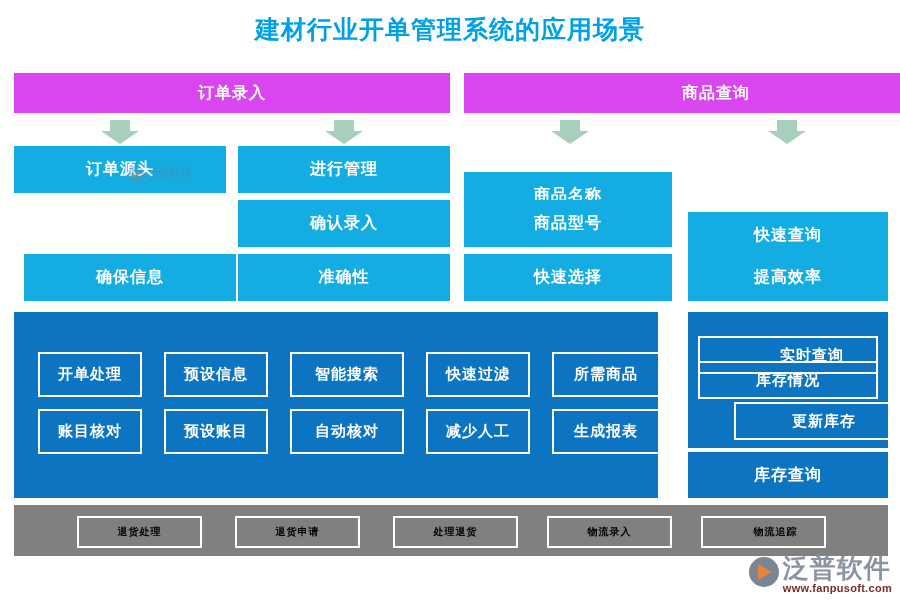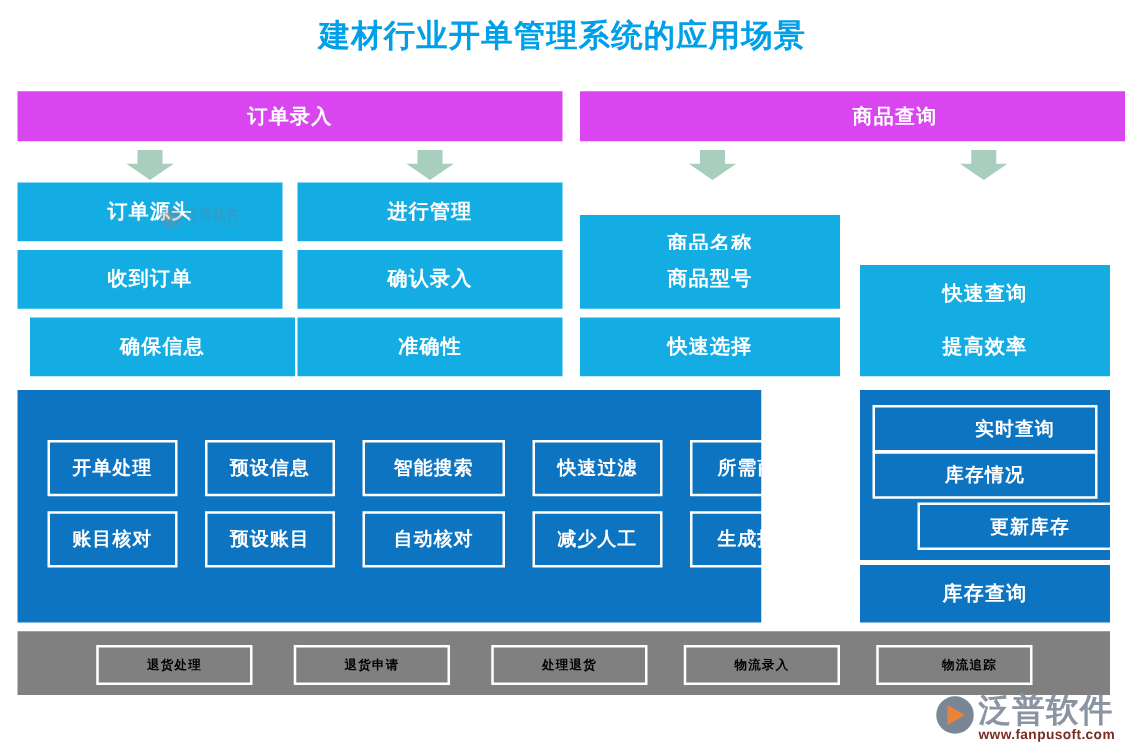--- a/index.html
+++ b/index.html
@@ -78,21 +78,21 @@
     display: flex;
     align-items: center;
     justify-content: center;
     letter-spacing: 1px;
   }
 
   
   #mid-panel {
     position: absolute;
     left: 14px; top: 312px;
-    width: 595px; height: 186px;
+    width: 644px; height: 186px;
     background: #0c74c0;
   }
   .mid-cell {
     position: absolute;
     height: 45px;
     border: 2px solid #ffffff;
     color: #ffffff;
     font-size: 15px;
     font-weight: bold;
     display: flex;
@@ -248,21 +248,20 @@
   <div class="arrow" style="left:551px">
     <span class="shaft"></span>
       <span class="head"></span>
   </div>
   <div class="arrow" style="left:768px">
     <span class="shaft"></span>
       <span class="head"></span>
   </div>
 
   <div class="cyan-cell" style="left:14px;  top:146px; width:212px;">订单源头</div>
-  <div class="cyan-cell" style="left:14px;  top:200px; width:212px;">收到订单</div>
   <div class="cyan-cell" style="left:24px;  top:254px; width:212px;">确保信息</div>
 
   <div class="cyan-cell" style="left:238px; top:146px; width:212px;">进行管理</div>
   <div class="cyan-cell" style="left:238px; top:200px; width:212px;">确认录入</div>
   <div class="cyan-cell" style="left:238px; top:254px; width:212px;">准确性</div>
 
   <div class="cyan-cell" style="left:464px; top:146px; width:208px;margin-top:26px;">商品名称</div>
   <div class="cyan-cell" style="left:464px; top:200px; width:208px;">商品型号</div>
   <div class="cyan-cell" style="left:464px; top:254px; width:208px;">快速选择</div>
 
@@ -278,21 +277,21 @@
     <div class="mid-cell" style="left:538px; top:40px; width:108px;">所需商品</div>
 
     <div class="mid-cell" style="left:24px;  top:97px; width:104px;">账目核对</div>
     <div class="mid-cell" style="left:150px; top:97px; width:104px;">预设账目</div>
     <div class="mid-cell" style="left:276px; top:97px; width:114px;">自动核对</div>
     <div class="mid-cell" style="left:412px; top:97px; width:104px;">减少人工</div>
     <div class="mid-cell" style="left:538px; top:97px; width:108px;">生成报表</div>
   </div>
 
   <div id="inv-panel">
-    <div class="inv-cell" style="top:12px;padding-left:48px;">实时查询</div>
+    <div class="inv-cell" style="top:24px;padding-left:48px;">实时查询</div>
     <div class="inv-cell" style="top:49px;">库存情况</div>
     <div class="inv-cell" style="top:90px;margin-left:36px;">更新库存</div>
   </div>
   <div id="inv-query-box">库存查询</div>
 
   <div id="gray-bar">
     <div class="gray-cell" style="left:63px;  width:125px;">退货处理</div>
     <div class="gray-cell" style="left:221px; width:125px;">退货申请</div>
     <div class="gray-cell" style="left:379px; width:125px;">处理退货</div>
     <div class="gray-cell" style="left:533px; width:125px;">物流录入</div>

